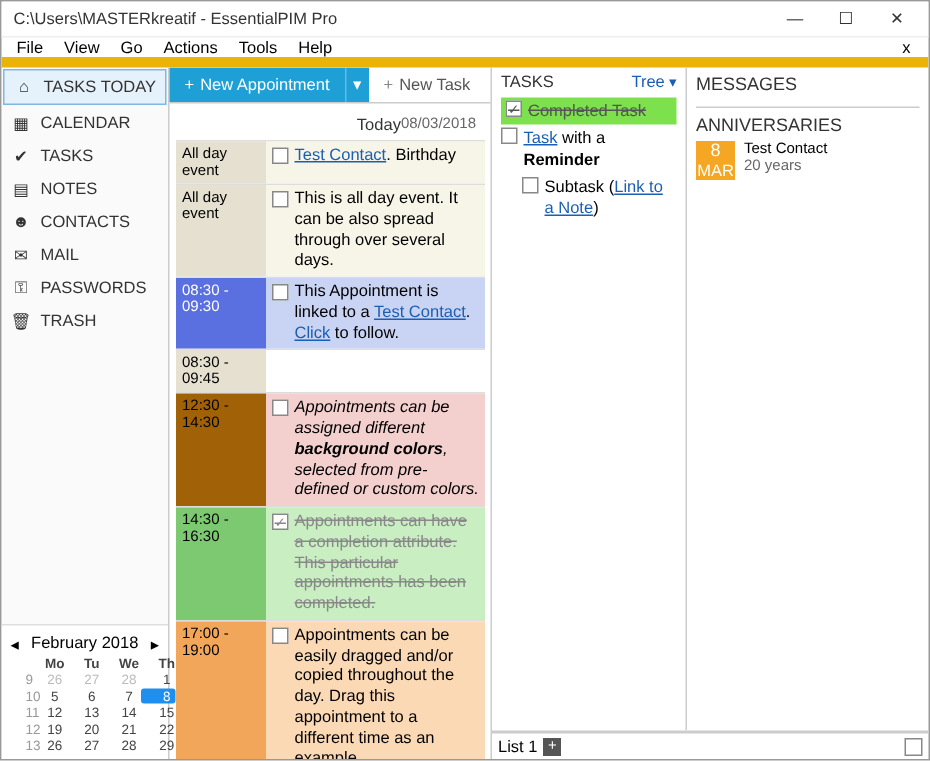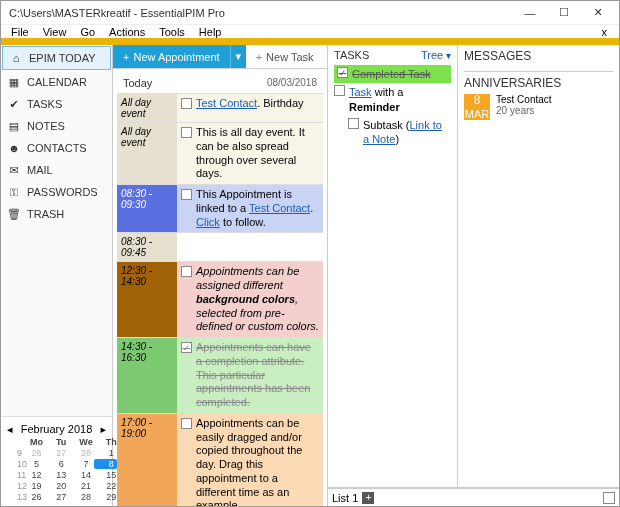--- a/index.html
+++ b/index.html
@@ -36,24 +36,24 @@
 .cal-grid .sel { background: #aaa; color: #fff; }
 .cal-grid .we { color: #c44; }
 
 
 .center { width: 215px; border-right: 1px solid #ccc; display: flex; flex-direction: column; }
 .toolbar { height: 24px; display: flex; align-items: stretch; border-bottom: 1px solid #ccc; }
 .btn-primary { background: #1e9fd6; color: #fff; display: flex; align-items: center; padding: 0 10px; gap: 4px; font-size: 11px; }
 .btn-drop { background: #1e9fd6; color: #fff; width: 16px; display: flex; align-items: center; justify-content: center; border-left: 1px solid rgba(255,255,255,.3); }
 .btn-sec { display: flex; align-items: center; padding: 0 10px; gap: 4px; color: #555; }
 .sched { flex: 1; overflow-y: auto; padding: 4px 4px; }
-.day-header { display: flex; justify-content: space-between; padding: 4px 6px; font-size: 12px; color: #333; }
+.day-header { display: flex; justify-content: flex-end; padding: 4px 6px; font-size: 12px; color: #333; }
 .day-header .date { color: #666; font-size: 10px; }
 .row { display: flex; border-top: 1px solid #ddd; min-height: 22px; }
-.row .time { width: 60px; padding: 3px 4px; font-size: 10px; background: #e5e0cf; display: flex; align-items: flex-start; font-style: italic; }
+.row .time { width: 60px; padding: 3px 4px; font-size: 10px; background: #e5e0cf; display: flex; align-items: flex-start; }
 .row .body { flex: 1; padding: 3px 4px; font-size: 10px; display: flex; gap: 4px; background: #f7f4e8; }
 .row .ck { width: 11px; height: 11px; border: 1px solid #888; background: #fff; flex-shrink: 0; margin-top: 1px; display: inline-flex; align-items: center; justify-content: center; font-size: 9px; }
 .row.blue .time { background: #5a6fe0; color: #fff; }
 .row.blue .body { background: #c9d3f3; }
 .row.red .time { background: #a16207; }
 .row.red .body { background: #f3d0cd; }
 .row.green .time { background: #7cc972; }
 .row.green .body { background: #c8eec2; color: #888; text-decoration: line-through; }
 .row.green .ck { background: #fff; }
 .row.orange .time { background: #f2a65a; }
@@ -110,21 +110,21 @@
   <span>Help</span>
   <span class="x">x</span>
 </div>
 
 <div class="main">
 
   <div class="sidebar">
     <div class="navlist" id="navlist">
         <div class="nav-item active">
           <span class="nav-icon">⌂</span>
-          <span>EPIM TODAY</span>
+          <span>TASKS TODAY</span>
         </div>
         <div class="nav-item">
           <span class="nav-icon">▦</span>
           <span>CALENDAR</span>
         </div>
         <div class="nav-item">
           <span class="nav-icon">✔</span>
           <span>TASKS</span>
         </div>
         <div class="nav-item">

